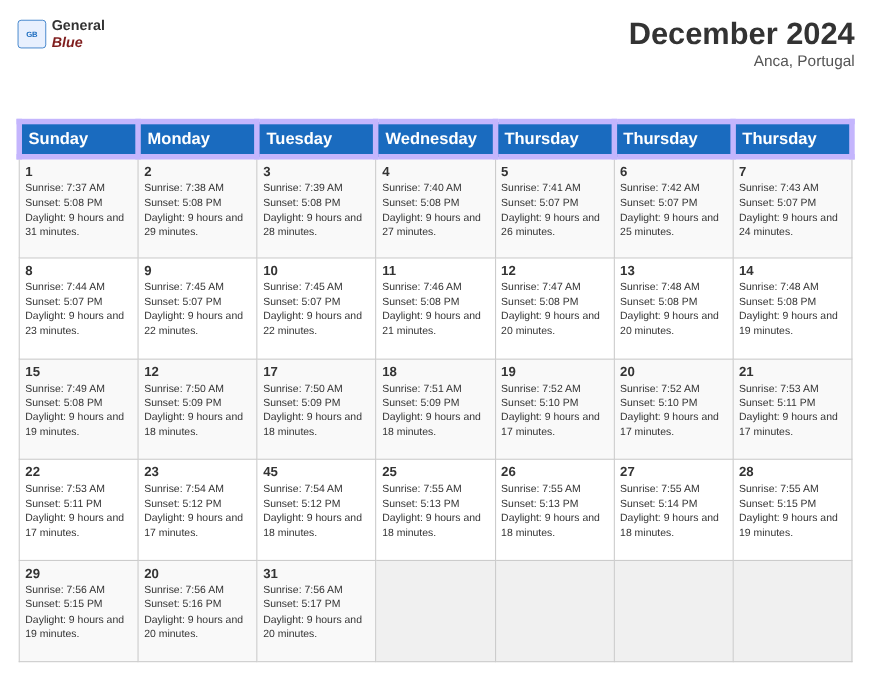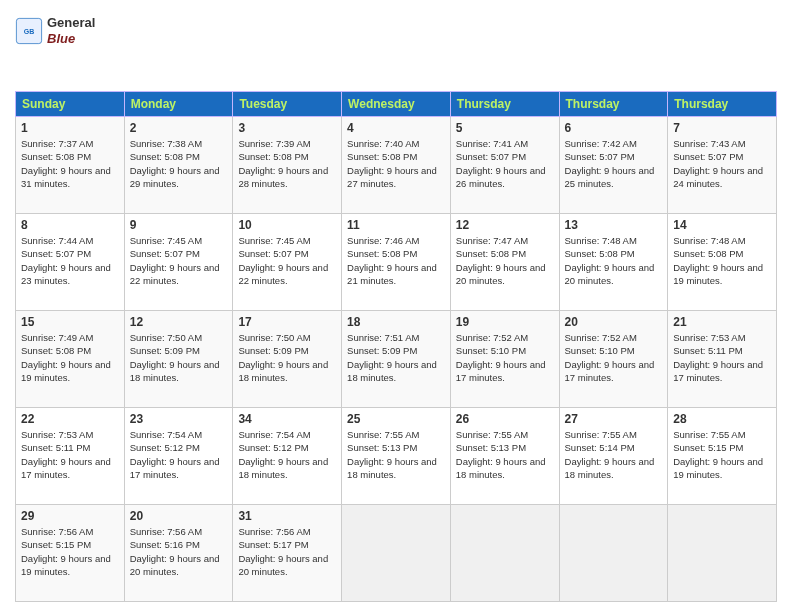--- a/index.html
+++ b/index.html
@@ -58,26 +58,26 @@
     }
     .calendar {
       flex: 1;
       border: 1px solid #ccc;
       border-collapse: collapse;
       width: 100%;
       table-layout: fixed;
     }
     .calendar thead tr th {
       background: #1a6bbf;
-      color: #bef264;
+      color: #ffffff;
       text-align: left;
       padding: 5px 6px;
-      font-size: 12px;
+      font-size: 15px;
       font-weight: bold;
-      border: 1px solid #c4b5fd;
+      border: 5px solid #c4b5fd;
     }
     .calendar tbody tr td {
       border: 1px solid #ccc;
       vertical-align: top;
       padding: 4px 5px;
       font-size: 10px;
       color: #333;
       height: 90px;
     }
     .calendar tbody tr:nth-child(odd) td {
@@ -108,20 +108,24 @@
   <div class="header">
     <div class="logo">
       <svg class="logo-icon" viewBox="0 0 40 40" xmlns="http://www.w3.org/2000/svg">
         <rect x="2" y="2" width="36" height="36" rx="4" fill="#e8f0fe" stroke="#1a6bbf" stroke-width="1"></rect>
         <text x="20" y="24" text-anchor="middle" font-size="10" fill="#1a6bbf" font-weight="bold">GB</text>
       </svg>
       <div class="logo-text">
         <span class="general">General</span>
         <span class="blue">Blue</span>
       </div>
+    </div>
+    <div class="title-section">
+      <h1>December 2024</h1>
+      <h2>Anca, Portugal</h2>
     </div>
   </div>
 
   <table class="calendar">
     <thead>
       <tr>
         <th>Sunday</th>
         <th>Monday</th>
         <th>Tuesday</th>
         <th>Wednesday</th>
@@ -316,21 +320,21 @@
       </td>
           <td>
         <span class="day-num">23</span>
         <div class="day-info">
           <span>Sunrise: 7:54 AM</span><br>
           <span>Sunset: 5:12 PM</span><br>
           <span>Daylight: 9 hours and 17 minutes.</span>
         </div>
       </td>
           <td>
-        <span class="day-num">34</span>
+        <span class="day-num">45</span>
         <div class="day-info">
           <span>Sunrise: 7:54 AM</span><br>
           <span>Sunset: 5:12 PM</span><br>
           <span>Daylight: 9 hours and 18 minutes.</span>
         </div>
       </td>
           <td>
         <span class="day-num">25</span>
         <div class="day-info">
           <span>Sunrise: 7:55 AM</span><br>

